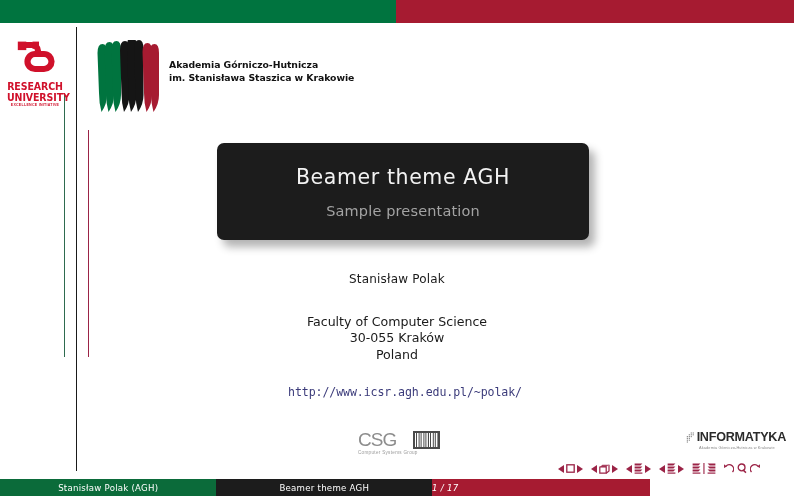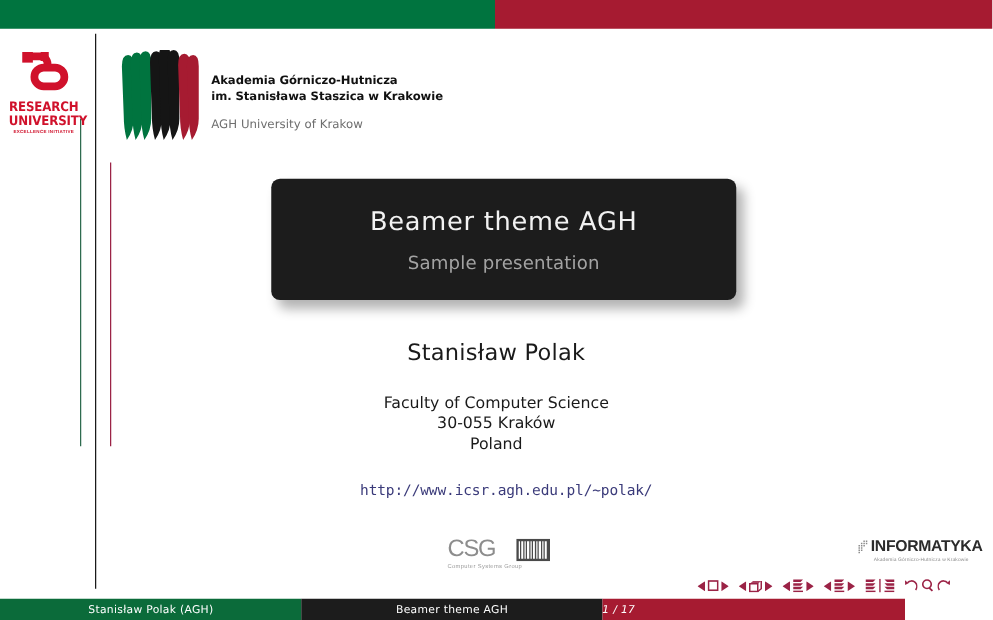--- a/index.html
+++ b/index.html
@@ -84,21 +84,21 @@
     font-family: "DejaVu Sans", sans-serif;
     font-size: 14.5px; color: #a3a3a3; font-weight: 400;
     letter-spacing: 0.15px;
   }
 
   
   .author {
     position: absolute; left: 0; top: 272px; width: 794px;
     text-align: center;
     font-family: "DejaVu Sans", sans-serif;
-    font-size: 18px; color: #1a1a1a; letter-spacing: 0.2px;
+    font-size: 12px; color: #1a1a1a; letter-spacing: 0.2px;
   }
   .affil {
     position: absolute; left: 0; top: 314px; width: 794px;
     text-align: center;
     font-family: "DejaVu Sans", sans-serif;
     font-size: 12.6px; color: #1a1a1a; line-height: 16.4px;
   }
   .url {
     position: absolute; left: 0; top: 385px; width: 794px;
     text-align: center;
@@ -140,21 +140,21 @@
   .navsym {
     position: absolute; left: 558px; top: 463px;
     display: flex; align-items: center; gap: 2px;
     color: #9B2346;
   }
   .navgrp { display: flex; align-items: center; gap: 2.2px; }
   .navgrp + .navgrp { margin-left: 5.5px; }
   .navsym svg { display: block; }
 
   
-  .footer { position: absolute; left: 0; top: 479px; width: 724px; height: 17px; display: flex; }
+  .footer { position: absolute; left: 0; top: 479px; width: 650px; height: 17px; display: flex; }
   .f-author { width: 265px; background: #0B6B3A; display: flex; align-items: center; justify-content: center; }
   .f-title  { width: 264px; background: #1C1C1C; display: flex; align-items: center; justify-content: center; }
   .f-page   { width: 265px; background: #A61B31; display: flex; align-items: center; justify-content: flex-start; padding-right: 8px; font-style: italic; }
   .f-author span, .f-title span, .f-page span {
     font-family: "DejaVu Sans", sans-serif;
     font-size: 8.6px; color: #ffffff; letter-spacing: 0.25px;
   }
 </style>
 </head>
 <body>
@@ -202,21 +202,20 @@
       <g fill="#A61B31">
         <path d="M47.5,12 q0,-9 5,-9 q4.5,0 4.5,9 l0,43 q0,9 -5.5,17 q-2.5,-9 -2.5,-19 z"></path>
         <path d="M54.5,13 q0,-9 5,-9 q4.5,0 4.5,9 l0,42 q0,9 -5.5,17 q-2.5,-9 -2.5,-19 z"></path>
       </g>
     </svg>
   </div>
 
   <div class="inst">
     <div class="l1">Akademia Górniczo-Hutnicza</div>
     <div class="l2">im. Stanisława Staszica w Krakowie</div>
-    <div class="l3">AGH University of Krakow</div>
   </div>
 
   <div class="titlebox">
     <div class="title-main">Beamer theme AGH</div>
     <div class="title-sub">Sample presentation</div>
   </div>
 
   <div class="author">Stanisław Polak</div>
 
   <div class="affil">

